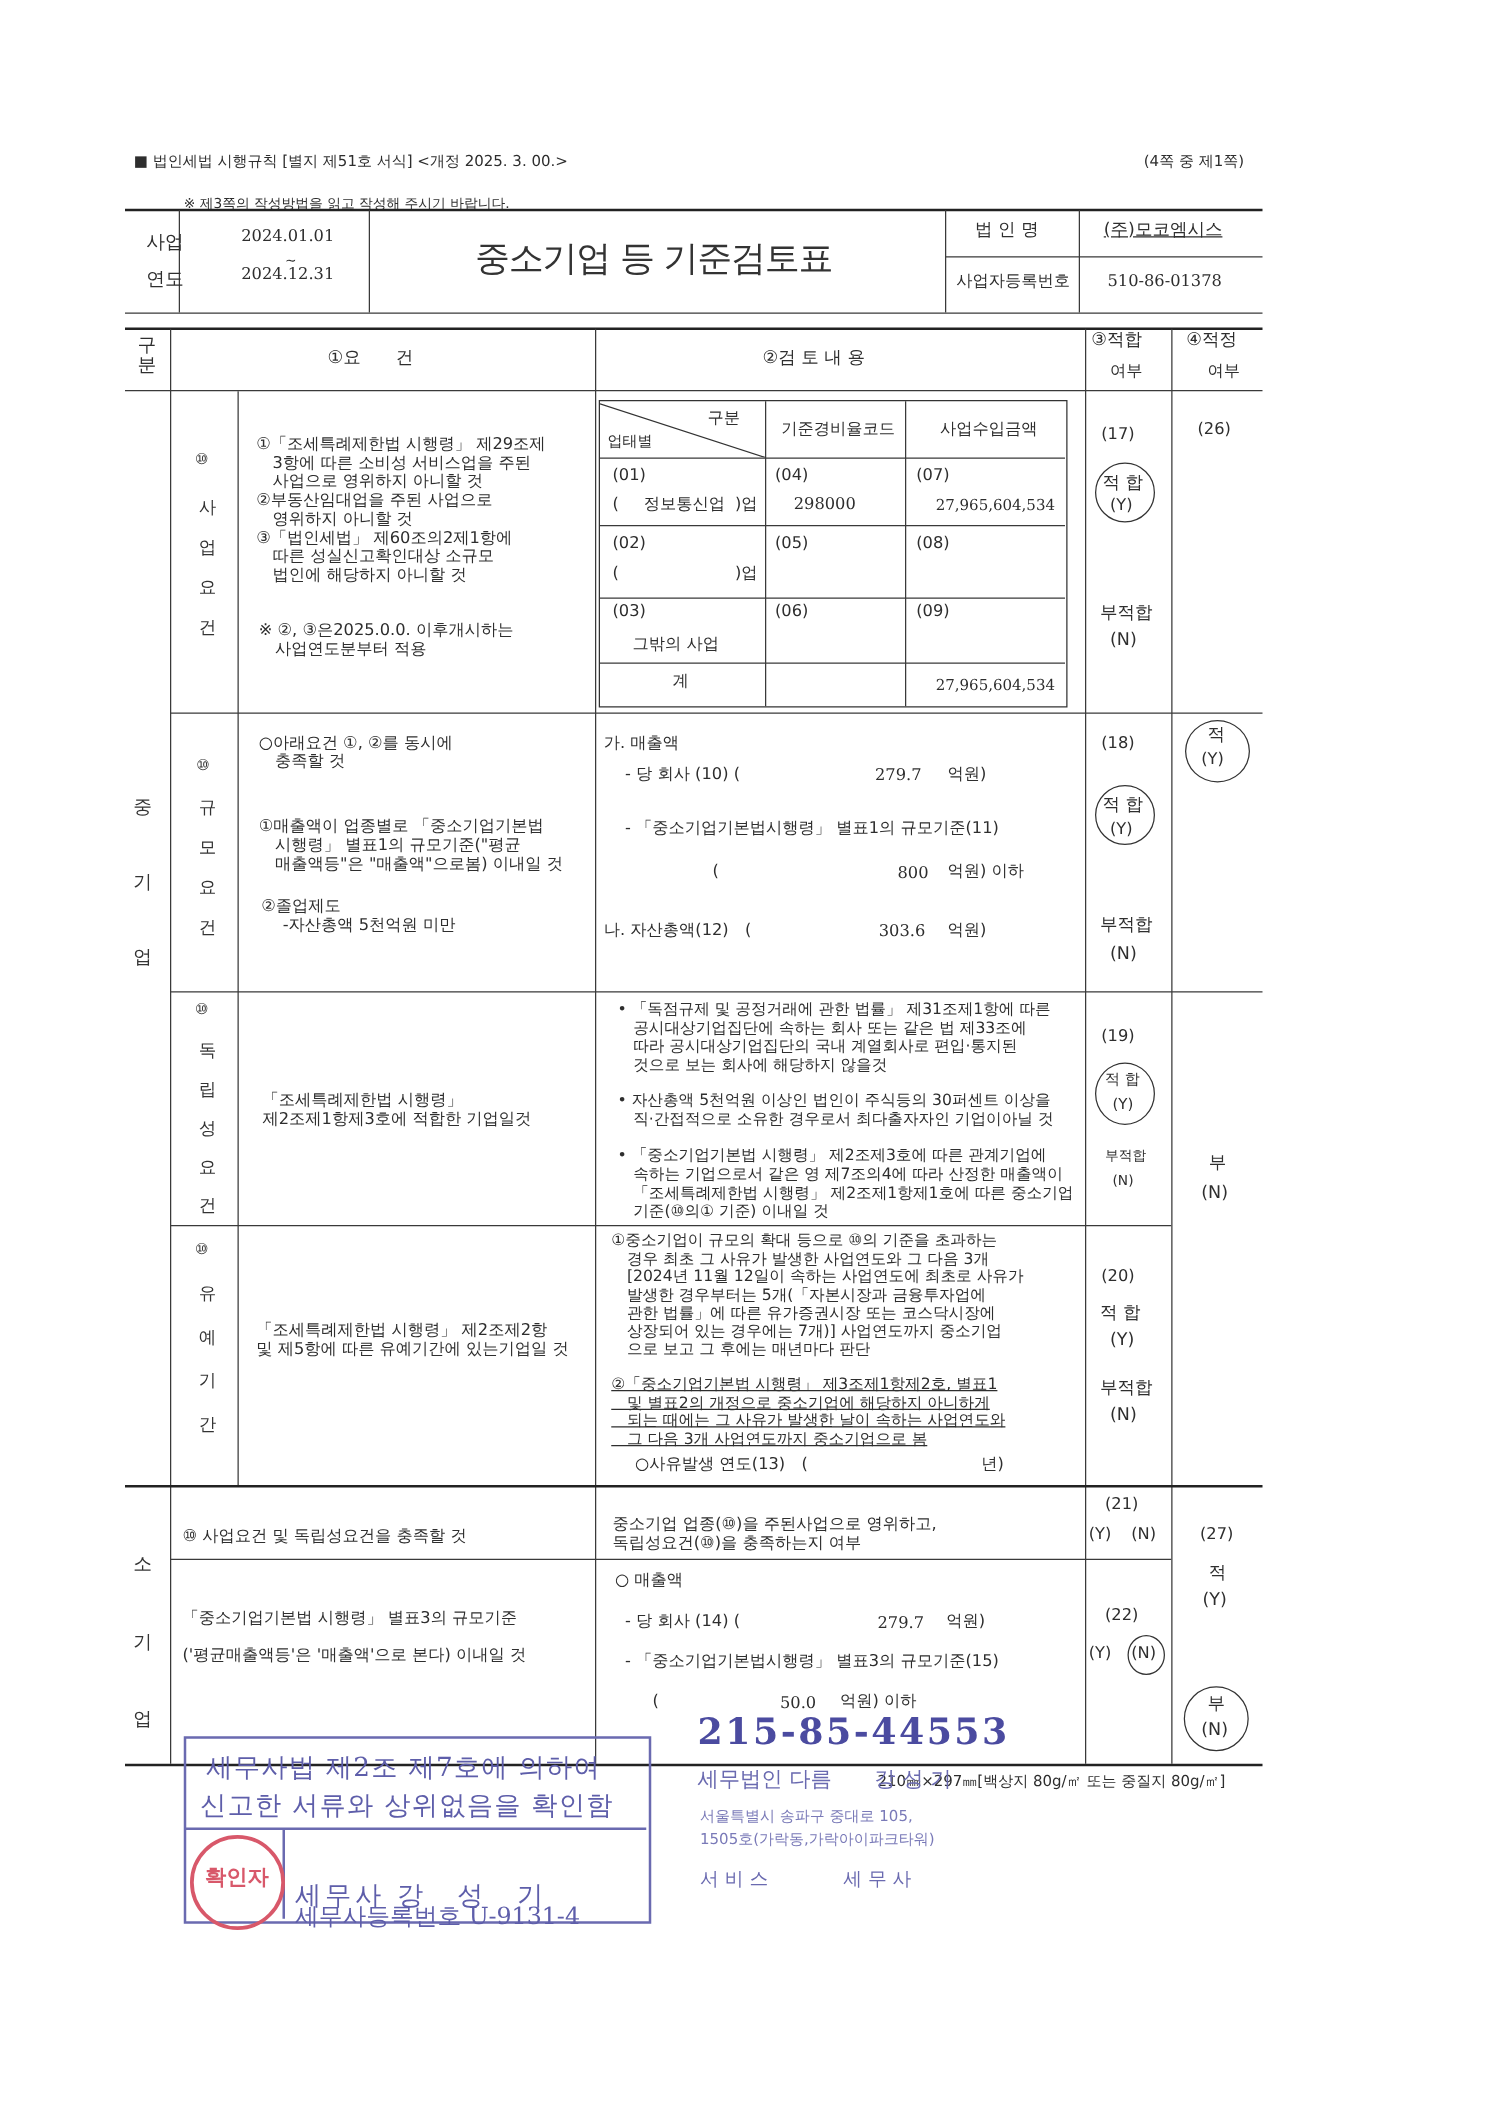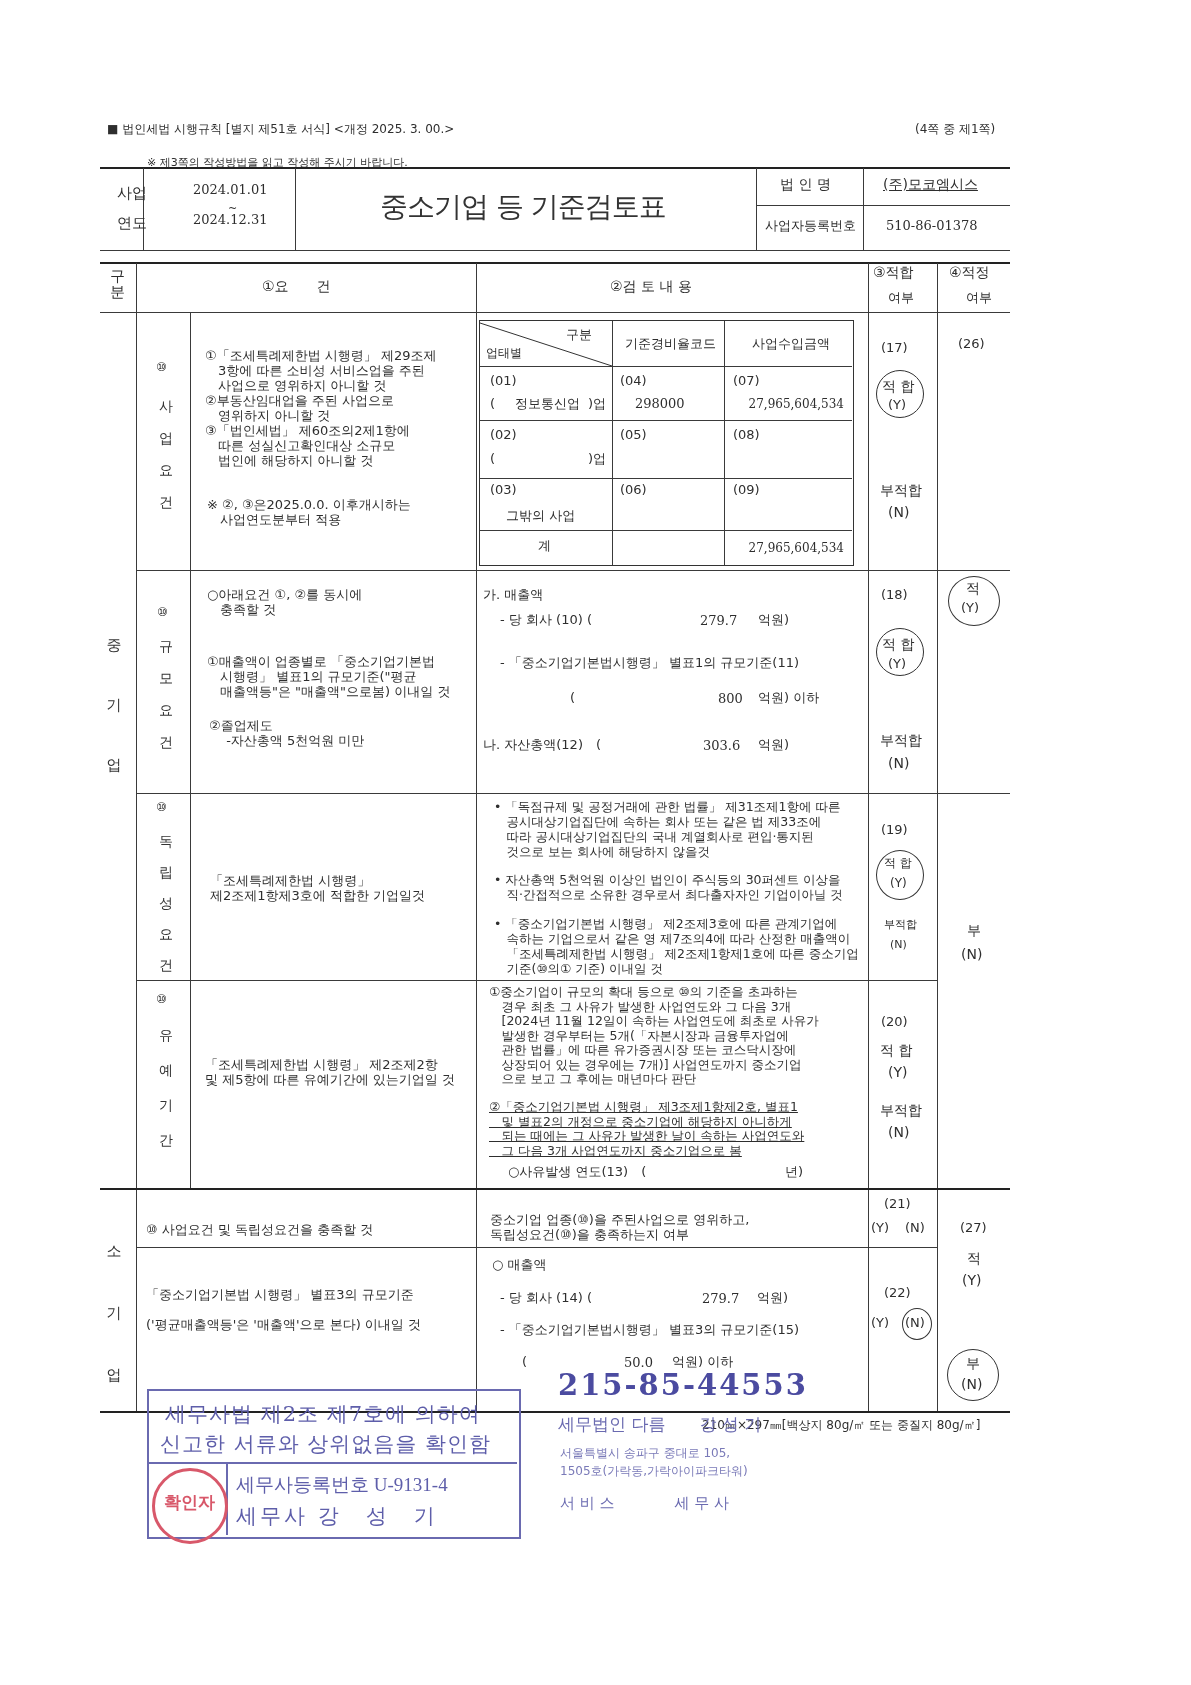--- a/index.html
+++ b/index.html
@@ -298,21 +298,21 @@
 <div class="t" style="left:961px;top:1376px;font-size:14px;">(N)</div>
 
 <div class="hl thick" style="left:100px;top:1411px;width:910px;"></div>
 <div class="t small" style="left:702px;top:1418px;">210㎜×297㎜[백상지 80g/㎡ 또는 중질지 80g/㎡]</div>
 
 <div class="stamp" style="left:147px;top:1389px;width:370px;height:146px;"></div>
 <div class="abs" style="left:148px;top:1462px;width:369px;height:2px;background:#6a6ab0;"></div>
 <div class="abs" style="left:226px;top:1464px;width:2px;height:71px;background:#6a6ab0;"></div>
 <div class="stamp-text" style="left:165px;top:1400px;font-size:21px;letter-spacing:1px;">세무사법 제2조 제7호에 의하여</div>
 <div class="stamp-text" style="left:160px;top:1430px;font-size:21px;letter-spacing:1px;">신고한 서류와 상위없음을 확인함</div>
-<div class="stamp-text" style="left:236px;top:1472px;font-size:19px;font-family:Liberation Serif, serif;">세무사등록번호 U-9131-4</div>
+<div class="stamp-text" style="left:236px;top:1520px;font-size:19px;">세무사등록번호 U-9131-4</div>
 <div class="stamp-text" style="left:236px;top:1502px;font-size:21px;letter-spacing:3px;">세무사 강　성　기</div>
 <div class="red-seal" style="left:152px;top:1468px;width:70px;height:70px;"></div>
 <div class="t" style="left:164px;top:1492px;font-size:17px;color:#d8586a;font-weight:bold;">확인자</div>
 
 <div class="t serif blue" style="left:558px;top:1368px;font-size:29px;letter-spacing:2px;font-weight:bold;color:#4b4ba0;">215-85-44553</div>
 <div class="t" style="left:558px;top:1414px;font-size:17px;color:#6a6ab0;">세무법인 다름　　강 성 기</div>
 <div class="t small" style="left:560px;top:1446px;color:#7a7ab8;">서울특별시 송파구 중대로 105,</div>
 <div class="t small" style="left:560px;top:1464px;color:#7a7ab8;">1505호(가락동,가락아이파크타워)</div>
 <div class="t" style="left:560px;top:1494px;font-size:15px;color:#6a6ab0;">서 비 스　　　　세 무 사</div>
 

